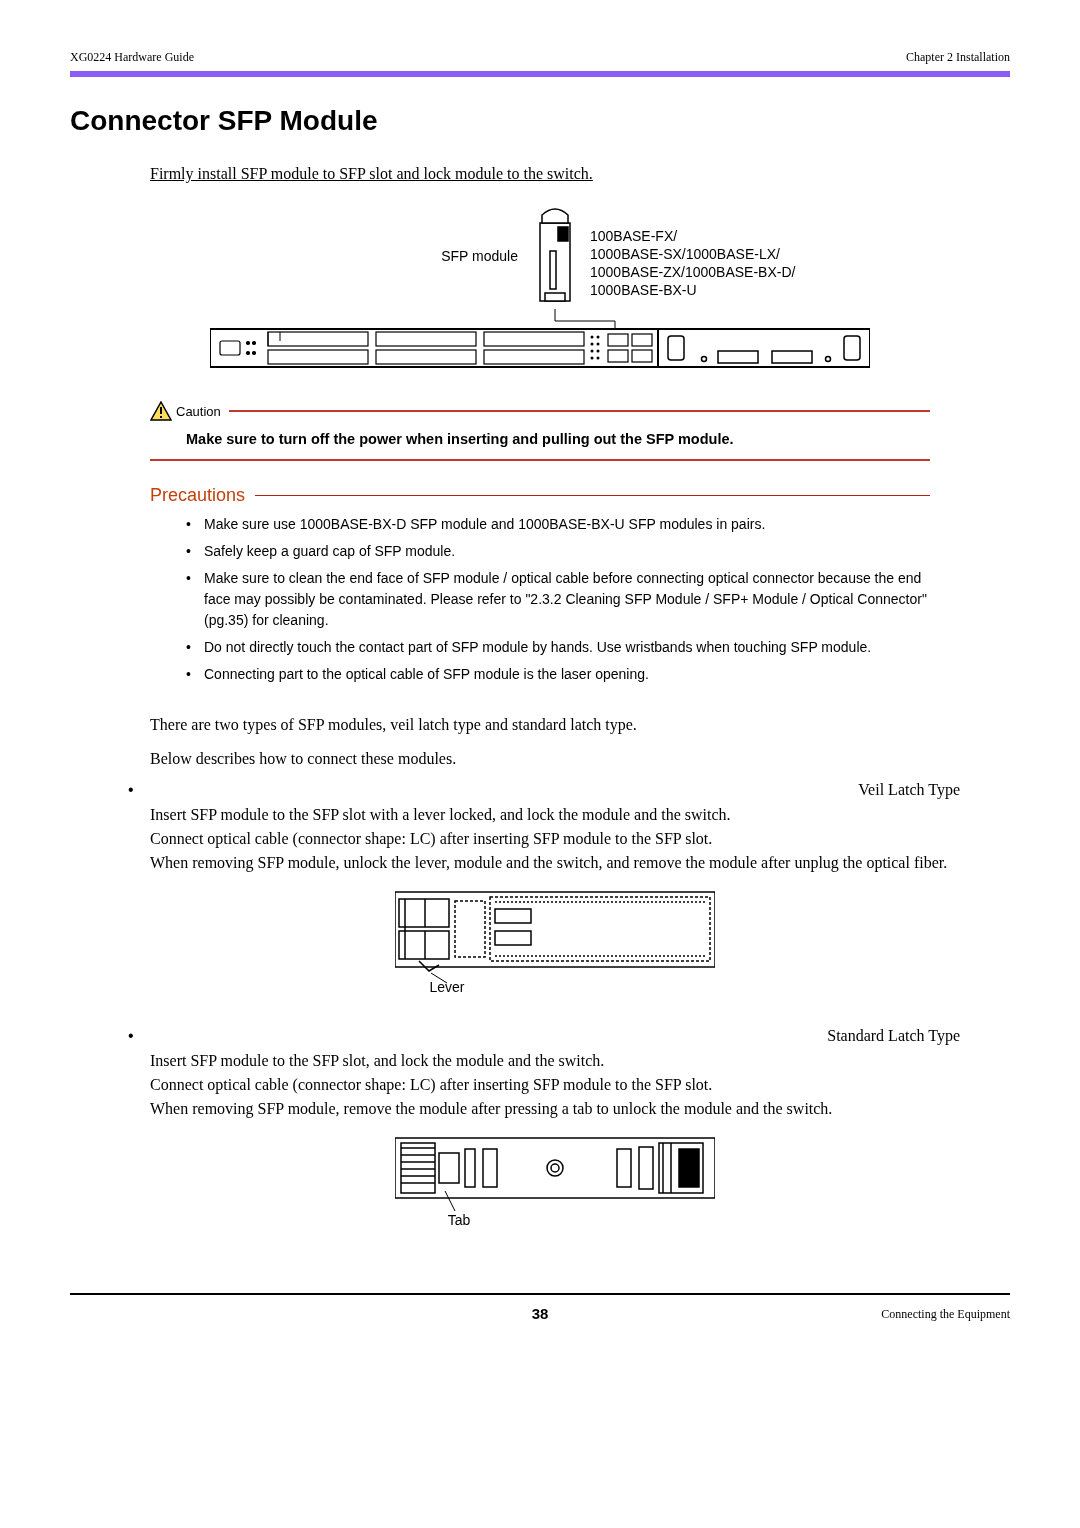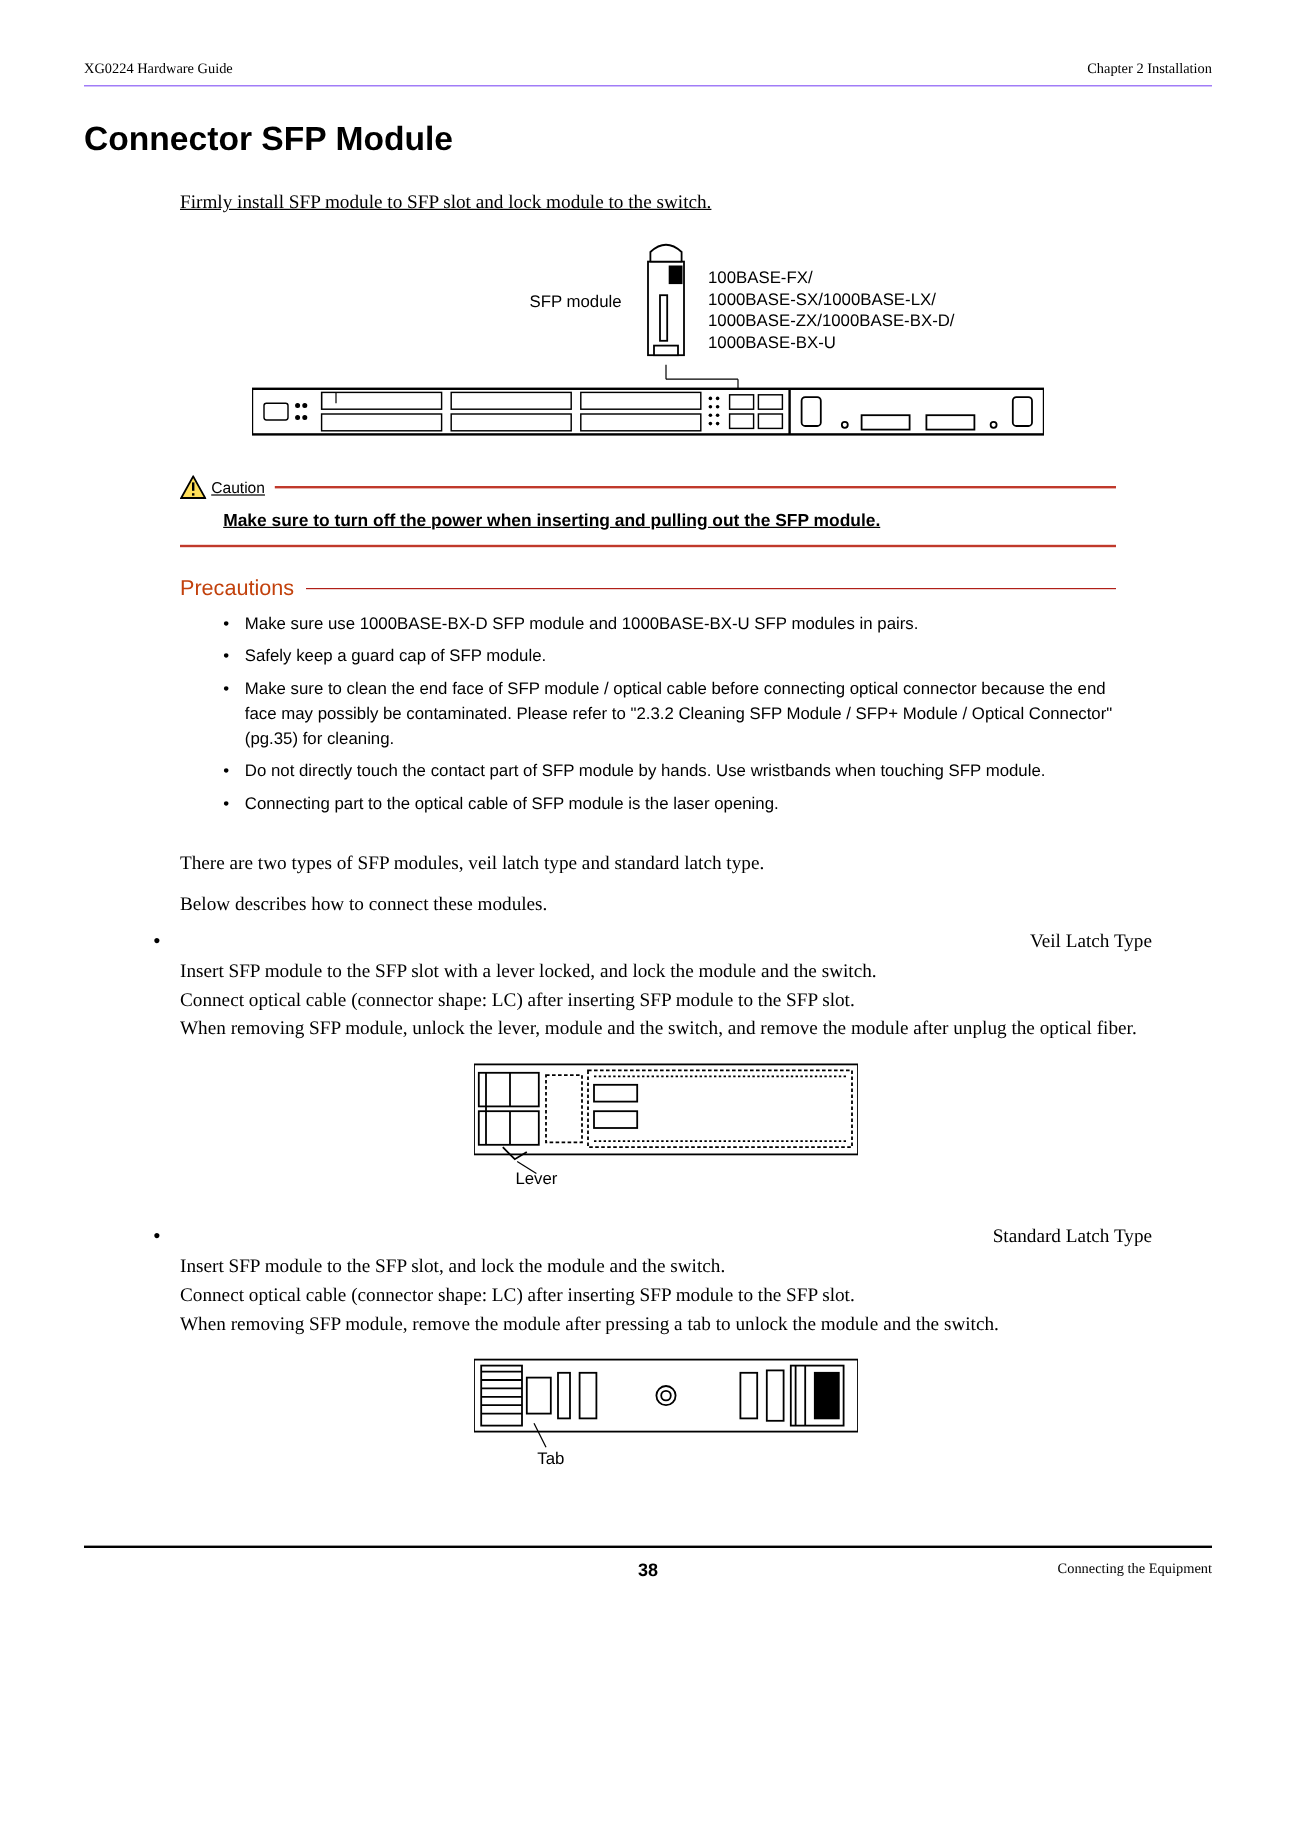--- a/index.html
+++ b/index.html
@@ -13,21 +13,21 @@
     width: 1080px;
   }
   .page {
     padding: 50px 70px 40px 70px;
   }
   .topbar {
     display: flex;
     justify-content: space-between;
     font-size: 12px;
     font-family: "Times New Roman", serif;
-    border-bottom: 1px solid #8b5cf6;
+    border-bottom: 6px solid #8b5cf6;
     padding-bottom: 6px;
     margin-bottom: 28px;
   }
   h1 {
     font-size: 28px;
     font-weight: bold;
     margin: 0 0 28px 0;
     font-family: Arial, sans-serif;
   }
   .intro {
@@ -37,21 +37,20 @@
     margin-bottom: 18px;
     text-decoration: underline;
   }
   .fig {
     text-align: center;
     margin: 12px auto 30px auto;
   }
   .fig svg { display: block; margin: 0 auto; }
   .caution-block {
     margin: 10px 80px 24px 80px;
-    text-decoration: underline;
   }
   .caution-head {
     display: flex;
     align-items: center;
     gap: 4px;
   }
   .caution-head .line {
     height: 2px;
     background: #c0392b;
     flex: 1;
@@ -146,21 +145,21 @@
     font-size: 16px;
     line-height: 1.5;
   }
   .bottom-rule {
     border-top: 2px solid #000;
     margin: 60px 0 10px 0;
   }
   .footer {
     display: flex;
     justify-content: space-between;
-    align-items: flex-start;
+    align-items: flex-end;
     font-size: 12px;
   }
   .footer .pagenum {
     flex: 1;
     text-align: center;
     font-weight: bold;
     font-family: Arial, sans-serif;
     font-size: 15px;
   }
   .footer .ftext {

